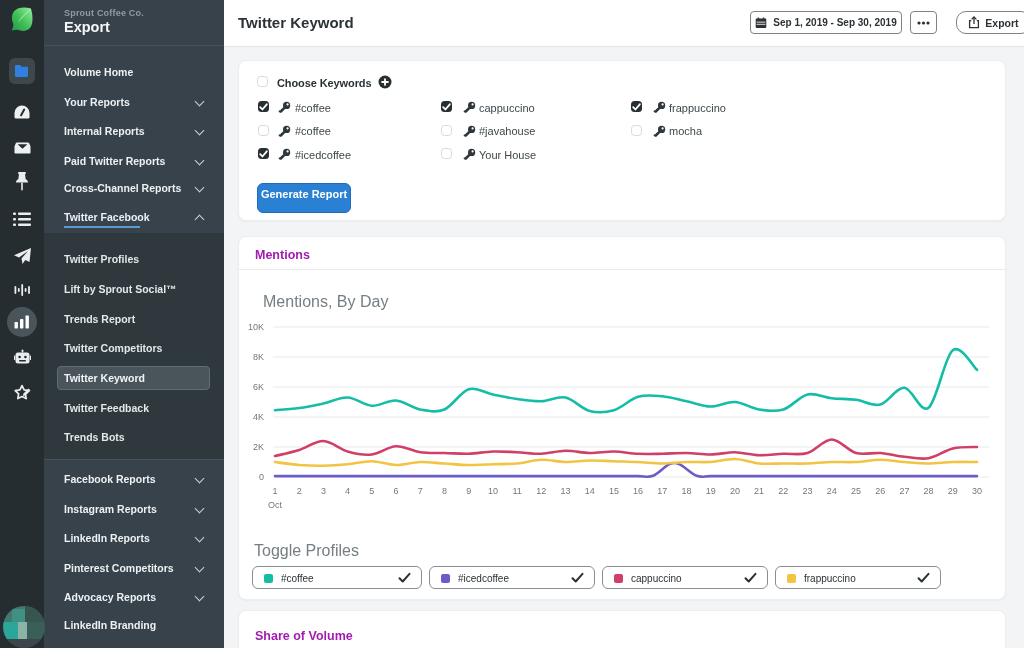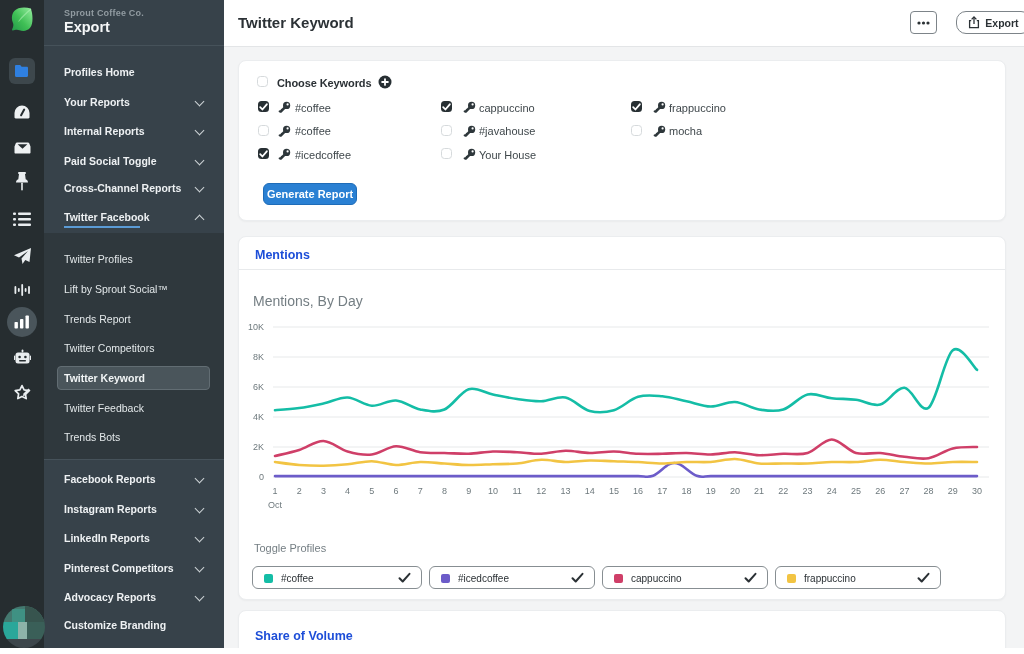--- a/index.html
+++ b/index.html
@@ -6,62 +6,62 @@
 html,body { width:1024px; height:654px; overflow:hidden; font-family:"Liberation Sans", sans-serif; background:#fff; }
 .stage { position:relative; width:1024px; height:648px; overflow:hidden; }
 
 .rail { position:absolute; left:0; top:0; width:44px; height:648px; background:#262d30; }
 
 .menu { position:absolute; left:44px; top:0; width:180px; height:648px; background:#37424a; }
 .menu .co { position:absolute; left:20px; top:8px; font-size:9px; color:#919ba1; font-weight:bold; letter-spacing:.2px; }
 .menu .hd { position:absolute; left:20px; top:19px; font-size:14.5px; color:#f5f7f8; font-weight:bold; }
 .mdiv { position:absolute; left:0; width:180px; height:1px; background:#46525a; }
 .mi { position:absolute; left:20px; font-size:10.5px; font-weight:bold; color:#eef1f3; white-space:nowrap; }
-.ms { position:absolute; left:20px; font-size:10.5px; font-weight:normal; color:#e3e8ea; white-space:nowrap; }
+.ms { position:absolute; left:20px; font-size:10.5px; font-weight:bold; color:#e3e8ea; white-space:nowrap; }
 .chev { position:absolute; width:7px; height:7px; border-right:1.6px solid #cdd3d6; border-bottom:1.6px solid #cdd3d6; }
 .chev.down { transform:rotate(45deg); }
 .chev.up { transform:rotate(-135deg); }
 .active-row { position:absolute; left:13px; top:366px; width:153px; height:24px; background:#4a555b; border:1px solid #626d73; border-radius:4px; }
 .tw-underline { position:absolute; left:20px; top:226px; width:76px; height:2px; background:#5b9bd5; }
 
 .main { position:absolute; left:224px; top:0; width:800px; height:648px; background:#f3f4f5; }
 .topbar { position:absolute; left:0; top:0; width:800px; height:47px; background:#fff; border-bottom:1px solid #e3e5e7; }
 .title { position:absolute; left:14px; top:14px; font-size:15px; font-weight:bold; color:#2b3135; }
 .tbtn { position:absolute; top:11px; height:23px; border:1.5px solid #7d8489; border-radius:4px; background:#fff; font-size:10.5px; font-weight:bold; color:#2b3135; display:flex; align-items:center; justify-content:center; white-space:nowrap; }
 
 .card { position:absolute; left:14px; width:768px; background:#fff; border-radius:8px; border:1px solid #ebedef; box-shadow:0 1px 2px rgba(0,0,0,.04); }
 .cb { position:absolute; width:11px; height:11px; border-radius:3.5px; }
 .cb.off { background:#fff; border:1.5px solid #d6dadc; }
 .cb.on { background:#272f33; }
 .cb.on svg { position:absolute; left:1px; top:2px; }
 .kw { position:absolute; font-size:11px; color:#3f474b; }
 .kwb { position:absolute; font-size:11px; font-weight:bold; color:#2b3135; letter-spacing:-0.1px; }
 .keyicon { position:absolute; width:13px; height:13px; }
-.gen { position:absolute; left:18px; top:122px; width:94px; height:22px; background:#2a80d3; border:1px solid #1e6cb8; border-radius:6px; color:#fff; font-size:11px; font-weight:bold; text-align:center; line-height:20px;margin-left:6px; }
+.gen { position:absolute; left:18px; top:122px; width:94px; height:30px; background:#2a80d3; border:1px solid #1e6cb8; border-radius:6px; color:#fff; font-size:11px; font-weight:bold; text-align:center; line-height:20px; }
 .cardhead { position:absolute; left:0; top:0; width:100%; height:33px; border-bottom:1px solid #e8eaec; }
-.cardhead span { position:absolute; left:16px; top:11px; font-size:12.5px; font-weight:bold; color:#1d4ed8; }
+.cardhead span { position:absolute; left:16px; top:11px; font-size:12.5px; font-weight:bold; color:#a21caf; }
 .pill { position:absolute; top:329px; height:23px; background:#fff; border:1px solid #878e92; border-radius:6px; }
 .pill .sq { position:absolute; left:11px; top:7px; width:9px; height:9px; border-radius:2px; }
 .pill .lb { position:absolute; left:28px; top:6px; font-size:10px; color:#2b3135; }
 .pill svg.ck { position:absolute; right:10px; top:5px; }
 </style>
 </head>
 <body>
 <div class="stage">
   <div class="menu">
     <div style="position:absolute;left:0;top:233px;width:180px;height:226px;background:#2f383d;"></div>
     <div class="co">Sprout Coffee Co.</div>
     <div class="hd">Export</div>
     <div class="mdiv" style="top:45px"></div>
-    <div class="mi" style="top:66px">Profiles Home</div>
+    <div class="mi" style="top:66px">Volume Home</div>
     <div class="mi" style="top:96px">Your Reports</div>
       <div class="chev down" style="left:152px;top:98px"></div>
     <div class="mi" style="top:125px">Internal Reports</div>
       <div class="chev down" style="left:152px;top:127px"></div>
-    <div class="mi" style="top:155px">Paid Social Toggle</div>
+    <div class="mi" style="top:155px">Paid Twitter Reports</div>
       <div class="chev down" style="left:152px;top:157px"></div>
     <div class="mi" style="top:182px">Cross-Channel Reports</div>
       <div class="chev down" style="left:152px;top:184px"></div>
     <div class="mi" style="top:211px">Twitter Facebook</div>
       <div class="chev up" style="left:152px;top:216px"></div>
     <div class="tw-underline"></div>
     <div class="ms" style="top:253px">Twitter Profiles</div>
     <div class="ms" style="top:283px">Lift by Sprout Social™</div>
     <div class="ms" style="top:313px">Trends Report</div>
     <div class="ms" style="top:342px">Twitter Competitors</div>
@@ -73,21 +73,21 @@
     <div class="mi" style="top:473px">Facebook Reports</div>
       <div class="chev down" style="left:152px;top:475px"></div>
     <div class="mi" style="top:503px">Instagram Reports</div>
       <div class="chev down" style="left:152px;top:505px"></div>
     <div class="mi" style="top:532px">LinkedIn Reports</div>
       <div class="chev down" style="left:152px;top:534px"></div>
     <div class="mi" style="top:562px">Pinterest Competitors</div>
       <div class="chev down" style="left:152px;top:564px"></div>
     <div class="mi" style="top:591px">Advocacy Reports</div>
       <div class="chev down" style="left:152px;top:593px"></div>
-    <div class="mi" style="top:619px">Customize Branding</div>
+    <div class="mi" style="top:619px">LinkedIn Branding</div>
   </div>
   <div class="rail" id="rail">
 <svg style="position:absolute;left:10px;top:7px" width="23" height="27" viewBox="0 0 23 27">
 <defs>
           <linearGradient id="lg" x1="0" y1="1" x2="1" y2="0">
             <stop offset="0" stop-color="#23984a"></stop>
             <stop offset="0.45" stop-color="#3fbf55"></stop>
             <stop offset="1" stop-color="#97efa0"></stop>
           </linearGradient>
         </defs>
@@ -164,20 +164,29 @@
 <div style="position:absolute;left:9px;top:3px;width:13px;height:13px;background:#3f9183;"></div>
 <div style="position:absolute;left:0;top:16px;width:15px;height:17px;background:#2aa79a;"></div>
 <div style="position:absolute;left:15px;top:16px;width:9px;height:17px;background:#8db3a9;"></div>
 <div style="position:absolute;left:24px;top:16px;width:18px;height:17px;background:#3a5f58;"></div>
 <div style="position:absolute;left:0;top:33px;width:42px;height:9px;background:#3d464b;"></div>
 </div>
 </div>
   <div class="main">
     <div class="topbar">
       <div class="title">Twitter Keyword</div>
+      <div class="tbtn" style="left:526px;width:152px;font-size:10px;">
+        <svg width="12" height="12" viewBox="0 0 12 12" style="margin-right:6px">
+            <path fill="#2b3135" d="M2 1.5h8c.8 0 1.3.5 1.3 1.3v7c0 .8-.5 1.3-1.3 1.3H2c-.8 0-1.3-.5-1.3-1.3v-7C.7 2 1.2 1.5 2 1.5z"></path>
+            <rect x="2.6" y="0.4" width="1.6" height="2.4" rx=".5" fill="#2b3135"></rect>
+            <rect x="7.8" y="0.4" width="1.6" height="2.4" rx=".5" fill="#2b3135"></rect>
+            <rect x="1.6" y="4.6" width="8.8" height="1" fill="#fff" opacity=".85"></rect>
+            <rect x="1.6" y="6.8" width="8.8" height="1" fill="#fff" opacity=".85"></rect>
+          </svg>
+        Sep 1, 2019 - Sep 30, 2019</div>
       <div class="tbtn" style="left:686px;width:27px;">
           <svg width="13" height="4" viewBox="0 0 13 4">
             <circle cx="2" cy="2" r="1.6" fill="#2b3135"></circle>
             <circle cx="6.5" cy="2" r="1.6" fill="#2b3135"></circle>
             <circle cx="11" cy="2" r="1.6" fill="#2b3135"></circle>
           </svg>
         </div>
       <div class="tbtn" style="left:732px;width:75px;border-radius:10px;">
         <svg width="12" height="13" viewBox="0 0 12 13" style="margin-right:5px">
             <g fill="none" stroke="#2b3135" stroke-width="1.3">
@@ -302,21 +311,21 @@
             </g>
           </svg></div>
       <div class="kw" style="left:430px;top:64.0px">mocha</div>
       <div class="gen">Generate Report</div>
     </div>
 
     <div class="card" style="top:236px;height:364px;">
       <div class="cardhead">
           <span>Mentions</span>
         </div>
-      <div style="position:absolute;left:14px;top:56px;font-size:14px;color:#747e83;">Mentions, By Day</div>
+      <div style="position:absolute;left:24px;top:56px;font-size:16px;color:#747e83;">Mentions, By Day</div>
       <svg id="chart" width="768" height="290" viewBox="0 0 768 290" style="position:absolute;left:0;top:0;">
 <line x1="34" y1="90" x2="750" y2="90" stroke="#e7e9ea" stroke-width="1"></line>
 <text x="25" y="93" font-size="9" fill="#6e797d" text-anchor="end" font-family="Liberation Sans, sans-serif">10K</text>
 <line x1="34" y1="120" x2="750" y2="120" stroke="#e7e9ea" stroke-width="1"></line>
 <text x="25" y="123" font-size="9" fill="#6e797d" text-anchor="end" font-family="Liberation Sans, sans-serif">8K</text>
 <line x1="34" y1="150" x2="750" y2="150" stroke="#e7e9ea" stroke-width="1"></line>
 <text x="25" y="153" font-size="9" fill="#6e797d" text-anchor="end" font-family="Liberation Sans, sans-serif">6K</text>
 <line x1="34" y1="180" x2="750" y2="180" stroke="#e7e9ea" stroke-width="1"></line>
 <text x="25" y="183" font-size="9" fill="#6e797d" text-anchor="end" font-family="Liberation Sans, sans-serif">4K</text>
 <line x1="34" y1="210" x2="750" y2="210" stroke="#e7e9ea" stroke-width="1"></line>
@@ -352,21 +361,21 @@
 <text x="665.4" y="257" font-size="9" fill="#6e797d" text-anchor="middle" font-family="Liberation Sans, sans-serif">27</text>
 <text x="689.6" y="257" font-size="9" fill="#6e797d" text-anchor="middle" font-family="Liberation Sans, sans-serif">28</text>
 <text x="713.8" y="257" font-size="9" fill="#6e797d" text-anchor="middle" font-family="Liberation Sans, sans-serif">29</text>
 <text x="738.0" y="257" font-size="9" fill="#6e797d" text-anchor="middle" font-family="Liberation Sans, sans-serif">30</text>
 <text x="36.0" y="271" font-size="9" fill="#6e797d" text-anchor="middle" font-family="Liberation Sans, sans-serif">Oct</text>
 <path d="M36.0 239.1 C40.0 239.1 52.1 239.1 60.2 239.1 C68.3 239.1 76.3 239.1 84.4 239.1 C92.5 239.1 100.6 239.1 108.6 239.1 C116.7 239.1 124.8 239.1 132.8 239.1 C140.9 239.1 149.0 239.1 157.0 239.1 C165.1 239.1 173.2 239.1 181.2 239.1 C189.3 239.1 197.4 239.1 205.4 239.1 C213.5 239.1 221.6 239.1 229.7 239.1 C237.7 239.1 245.8 239.1 253.9 239.1 C261.9 239.1 270.0 239.1 278.1 239.1 C286.1 239.1 294.2 239.1 302.3 239.1 C310.3 239.1 318.4 239.1 326.5 239.1 C334.6 239.1 342.6 239.1 350.7 239.1 C358.8 239.1 366.8 239.1 374.9 239.1 C383.0 239.1 392.6 239.1 399.1 239.1 C405.6 239.1 408.9 240.8 414.1 238.8 C419.3 236.9 425.7 229.3 430.1 227.4 C434.5 225.5 436.1 225.5 440.7 227.4 C445.3 229.3 452.5 236.9 457.7 238.8 C462.8 240.8 465.3 239.1 471.7 239.1 C478.1 239.1 487.9 239.1 495.9 239.1 C504.0 239.1 512.1 239.1 520.1 239.1 C528.2 239.1 536.3 239.1 544.3 239.1 C552.4 239.1 560.5 239.1 568.6 239.1 C576.6 239.1 584.7 239.1 592.8 239.1 C600.8 239.1 608.9 239.1 617.0 239.1 C625.0 239.1 633.1 239.1 641.2 239.1 C649.2 239.1 657.3 239.1 665.4 239.1 C673.4 239.1 681.5 239.1 689.6 239.1 C697.7 239.1 705.7 239.1 713.8 239.1 C721.9 239.1 734.0 239.1 738.0 239.1" fill="none" stroke="#6c5cc9" stroke-width="2.6" stroke-linecap="round"></path>
 <path d="M36.0 225.0 C40.0 225.5 52.1 227.4 60.2 228.0 C68.3 228.6 76.3 228.9 84.4 228.8 C92.5 228.6 100.6 228.0 108.6 227.2 C116.7 226.5 124.8 224.1 132.8 224.2 C140.9 224.4 149.0 227.9 157.0 228.0 C165.1 228.1 173.2 225.2 181.2 225.0 C189.3 224.8 197.4 226.0 205.4 226.5 C213.5 227.0 221.6 227.9 229.7 228.0 C237.7 228.1 245.8 227.5 253.9 227.2 C261.9 227.0 270.0 227.2 278.1 226.5 C286.1 225.8 294.2 223.0 302.3 222.8 C310.3 222.5 318.4 224.9 326.5 225.0 C334.6 225.1 342.6 223.6 350.7 223.5 C358.8 223.4 366.8 224.0 374.9 224.2 C383.0 224.5 391.0 224.6 399.1 225.0 C407.2 225.4 415.2 226.5 423.3 226.5 C431.4 226.5 439.4 225.2 447.5 225.0 C455.6 224.8 463.7 225.5 471.7 225.0 C479.8 224.5 487.9 221.8 495.9 222.0 C504.0 222.2 512.1 225.8 520.1 226.5 C528.2 227.2 536.3 226.5 544.3 226.5 C552.4 226.5 560.5 226.8 568.6 226.5 C576.6 226.2 584.7 225.2 592.8 225.0 C600.8 224.8 608.9 225.4 617.0 225.0 C625.0 224.6 633.1 222.8 641.2 222.8 C649.2 222.8 657.3 224.4 665.4 225.0 C673.4 225.6 681.5 226.5 689.6 226.5 C697.7 226.5 705.7 225.2 713.8 225.0 C721.9 224.8 734.0 225.0 738.0 225.0" fill="none" stroke="#f2c443" stroke-width="2.6" stroke-linecap="round"></path>
 <path d="M36.0 219.0 C40.0 218.0 52.1 215.5 60.2 213.0 C68.3 210.5 76.3 203.8 84.4 204.0 C92.5 204.2 100.6 212.2 108.6 214.5 C116.7 216.8 124.8 218.4 132.8 217.5 C140.9 216.6 149.0 209.6 157.0 209.2 C165.1 208.9 173.2 214.1 181.2 215.2 C189.3 216.4 197.4 215.8 205.4 216.0 C213.5 216.2 221.6 217.0 229.7 216.8 C237.7 216.5 245.8 214.8 253.9 214.5 C261.9 214.2 270.0 214.9 278.1 215.2 C286.1 215.6 294.2 217.0 302.3 216.8 C310.3 216.5 318.4 213.9 326.5 213.8 C334.6 213.6 342.6 215.9 350.7 216.0 C358.8 216.1 366.8 214.4 374.9 214.5 C383.0 214.6 391.0 216.4 399.1 216.8 C407.2 217.1 415.2 216.9 423.3 216.8 C431.4 216.6 439.4 215.9 447.5 216.0 C455.6 216.1 463.7 217.6 471.7 217.5 C479.8 217.4 487.9 215.1 495.9 215.2 C504.0 215.4 512.1 218.0 520.1 218.2 C528.2 218.5 536.3 217.1 544.3 216.8 C552.4 216.4 560.5 218.4 568.6 216.0 C576.6 213.6 584.7 202.5 592.8 202.5 C600.8 202.5 608.9 213.8 617.0 216.0 C625.0 218.2 633.1 215.4 641.2 216.0 C649.2 216.6 657.3 218.9 665.4 219.8 C673.4 220.6 681.5 222.6 689.6 221.2 C697.7 219.9 705.7 213.4 713.8 211.5 C721.9 209.6 734.0 210.2 738.0 210.0" fill="none" stroke="#cf3f68" stroke-width="2.6" stroke-linecap="round"></path>
 <path d="M36.0 173.2 C40.0 172.9 52.1 172.1 60.2 171.0 C68.3 169.9 76.3 168.2 84.4 166.5 C92.5 164.8 100.6 160.1 108.6 160.5 C116.7 160.9 124.8 168.2 132.8 168.8 C140.9 169.2 149.0 162.9 157.0 163.5 C165.1 164.1 173.2 171.0 181.2 172.5 C189.3 174.0 197.4 175.9 205.4 172.5 C213.5 169.1 221.6 154.8 229.7 152.2 C237.7 149.8 245.8 155.9 253.9 157.5 C261.9 159.1 270.0 160.9 278.1 162.0 C286.1 163.1 294.2 164.5 302.3 164.2 C310.3 164.0 318.4 158.9 326.5 160.5 C334.6 162.1 342.6 171.9 350.7 174.0 C358.8 176.1 366.8 175.6 374.9 173.2 C383.0 170.9 391.0 162.1 399.1 159.8 C407.2 157.4 415.2 158.6 423.3 159.3 C431.4 160.1 439.4 162.6 447.5 164.2 C455.6 165.9 463.7 169.4 471.7 169.5 C479.8 169.6 487.9 164.5 495.9 165.0 C504.0 165.5 512.1 171.2 520.1 172.5 C528.2 173.8 536.3 175.0 544.3 172.5 C552.4 170.0 560.5 159.4 568.6 157.5 C576.6 155.6 584.7 160.4 592.8 161.2 C600.8 162.1 608.9 161.7 617.0 162.8 C625.0 163.8 633.1 169.6 641.2 167.6 C649.2 165.6 657.3 150.2 665.4 150.8 C673.4 151.3 681.5 176.9 689.6 170.7 C697.7 164.4 705.7 119.6 713.8 113.3 C721.9 106.9 734.0 129.5 738.0 132.8" fill="none" stroke="#14bda6" stroke-width="2.6" stroke-linecap="round"></path>
 </svg>
-      <div style="position:absolute;left:15px;top:305px;font-size:11px;color:#747e83;">Toggle Profiles</div>
+      <div style="position:absolute;left:15px;top:305px;font-size:16px;color:#747e83;">Toggle Profiles</div>
       <div class="pill" style="left:13px;width:170px;">
           <div class="sq" style="background:#14bda6"></div>
           <div class="lb">#coffee</div>
           <svg class="ck" width="13" height="12" viewBox="0 0 13 12">
             <path d="M1.5 6.2l3.2 3.3L11.5 1.8" fill="none" stroke="#2b3135" stroke-width="2" stroke-linecap="round" stroke-linejoin="round"></path>
           </svg>
         </div>
       <div class="pill" style="left:190px;width:166px;">
           <div class="sq" style="background:#6c5cc9"></div>
           <div class="lb">#icedcoffee</div>

